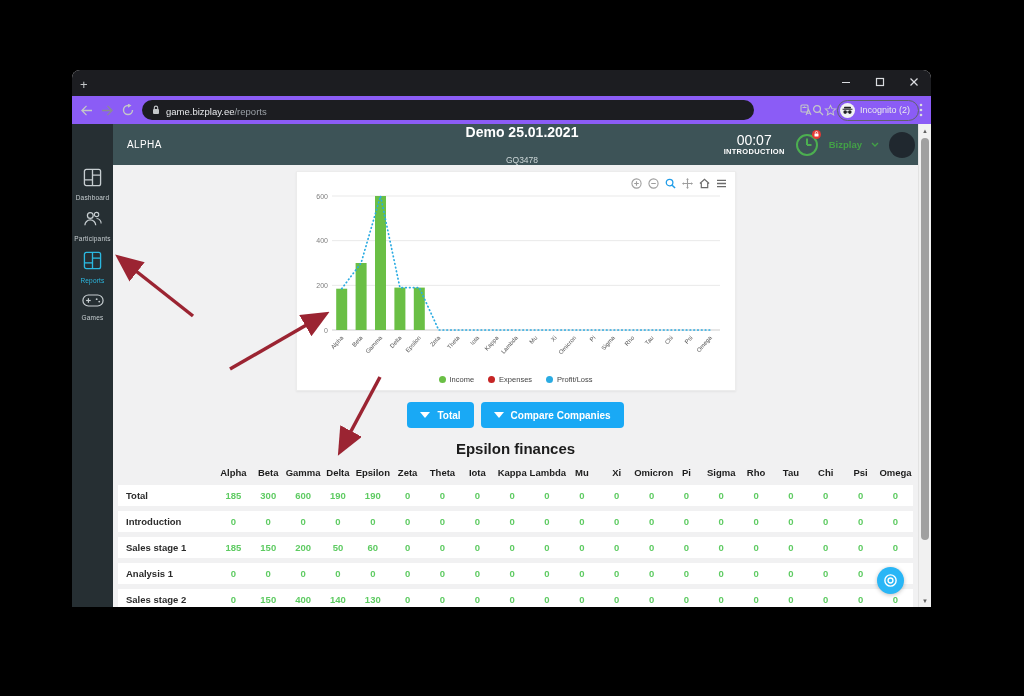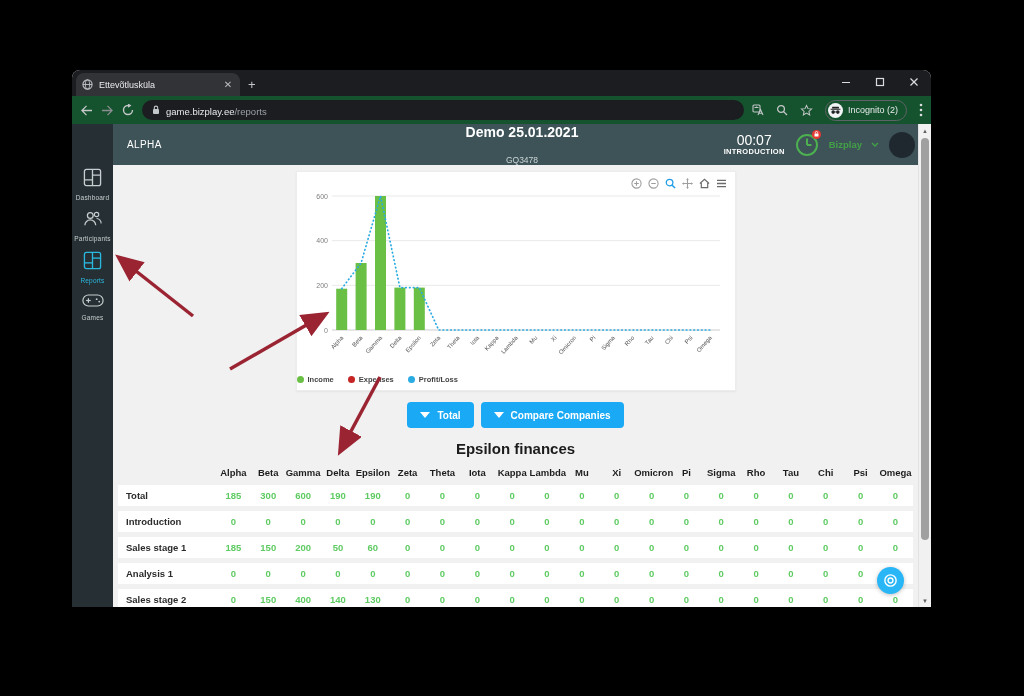--- a/index.html
+++ b/index.html
@@ -10,26 +10,26 @@
   .window { position:absolute; left:72px; top:70px; width:859px; height:537px; border-radius:8px 8px 0 0; overflow:hidden; background:#f1f1f2; }
 
   .tabstrip { position:relative; height:26px; background:#1c1d21; display:flex; align-items:flex-end; }
   .tab { position:relative; margin-left:4px; width:164px; height:23px; background:#323337; border-radius:8px 8px 0 0; display:flex; align-items:center; padding:0 6px; gap:6px; }
   .tab-title { color:#e8eaed; font-size:9px; flex:1; white-space:nowrap; overflow:hidden; }
   .tab-close { color:#b9bcc0; font-size:10px; width:12px; text-align:center; cursor:default; }
   .newtab { color:#c4c7c9; font-size:13px; margin:0 0 4px 8px; }
   .win-controls { position:absolute; right:6px; top:0; height:26px; display:flex; align-items:center; gap:24px; padding-right:6px; }
   .win-controls span { color:#dadce0; font-size:10px; line-height:1; }
 
-  .toolbar { height:28px; background:#14532d; display:flex; align-items:center; padding:0 8px; gap:8px; }
+  .toolbar { height:28px; background:#8b5cf6; display:flex; align-items:center; padding:0 8px; gap:8px; }
   .navbtn { color:#c4c7c9; display:flex; align-items:center; }
   .urlbar { flex:1; max-width:612px; height:20px; background:#1c1d21; border-radius:10px; display:flex; align-items:center; padding:0 10px; gap:6px; }
   .url-host { color:#e8eaed; font-size:9.5px; }
   .url-path { color:#9aa0a6; font-size:9.5px; }
-  .tool-icons { display:flex; align-items:center; gap:12px; margin-left:auto; }
+  .tool-icons { display:flex; align-items:center; margin-left:auto; }
   .incog-badge { display:flex; align-items:center; gap:5px; border:1px solid #5f6368; border-radius:11px; padding:2px 8px 2px 2px; }
   .incog-badge .txt { color:#e8eaed; font-size:9px; }
   .incog-circle { width:15px; height:15px; border-radius:50%; background:#f1f3f4; display:flex; align-items:center; justify-content:center; }
 
   
   .app { position:absolute; top:54px; left:0; right:0; bottom:0; background:#f1f1f2; }
 
   .sidebar { position:absolute; left:0; top:0; bottom:0; width:41px; background:#262f33; padding-top:44px; display:flex; flex-direction:column; align-items:center; gap:9px; z-index:2; }
   .side-item { width:100%; display:flex; flex-direction:column; align-items:center; gap:3px; color:#c7ced1; cursor:pointer; }
   .side-item .lbl { font-size:6.5px; letter-spacing:.2px; }
@@ -50,21 +50,21 @@
   .avatar { width:26px; height:26px; border-radius:50%; background:#20282f; }
 
   .content { position:absolute; left:41px; right:13px; top:41px; bottom:0; background:#f1f1f2; overflow:hidden; }
 
   
   .chart-card { width:440px; margin:6px auto 0; background:#fff; border:1px solid #ececec; box-shadow:0 1px 2px rgba(0,0,0,.06); position:relative; padding:4px 0 6px; }
   .modebar { position:absolute; top:6px; right:8px; display:flex; align-items:center; gap:6px; z-index:2; }
   .modebar .mb { color:#9e9e9e; display:flex; }
   .modebar .mb.on { color:#1f9ce8; }
   .chart-svg { display:block; margin:8px auto 0; }
-  .legend { display:flex; justify-content:flex-start; align-items:center; gap:14px; margin-top:1px;font-weight:bold; }
+  .legend { display:flex; justify-content:center; align-items:center; gap:14px; margin-top:1px; }
   .legend .item { display:flex; align-items:center; gap:4px; font-size:7.5px; color:#444; }
   .legend .dot { width:7px; height:7px; border-radius:50%; }
 
   
   .btn-row { display:flex; justify-content:center; gap:7px; margin-top:11px; }
   .btn { display:inline-flex; align-items:center; gap:7px; background:#19a9f5; color:#fff; font-size:10px; font-weight:700; height:26px; padding:0 13px; border-radius:4px; border:none; cursor:pointer; }
   .caret-down { width:0; height:0; border-left:5px solid transparent; border-right:5px solid transparent; border-top:6px solid #fff; }
 
   
   .fin-title { text-align:center; font-size:15px; font-weight:700; color:#1c1c1c; margin-top:12px; }
@@ -86,31 +86,20 @@
 
   
   .arrows-overlay { position:absolute; left:0; top:0; width:1024px; height:696px; pointer-events:none; z-index:50; }
 </style>
 </head>
 <body>
 
 <div class="window">
 
   <div class="tabstrip">
-    <div class="tab">
-      <span style="display:flex">
-        <svg width="11" height="11" viewBox="0 0 12 12">
-            <circle cx="6" cy="6" r="5" fill="none" stroke="#bdc1c6" stroke-width="1.2"></circle>
-            <ellipse cx="6" cy="6" rx="2.3" ry="5" fill="none" stroke="#bdc1c6" stroke-width="1"></ellipse>
-            <line x1="1" y1="6" x2="11" y2="6" stroke="#bdc1c6" stroke-width="1"></line>
-          </svg>
-      </span>
-      <span class="tab-title">Ettevõtlusküla</span>
-      <span class="tab-close">✕</span>
-    </div>
     <span class="newtab">+</span>
     <div class="win-controls">
       <span><svg width="10" height="10" viewBox="0 0 10 10">
             <line x1="1" y1="5.5" x2="9" y2="5.5" stroke="#dadce0" stroke-width="1.2"></line>
           </svg></span>
       <span><svg width="10" height="10" viewBox="0 0 10 10">
             <rect x="1.5" y="1.5" width="7" height="7" fill="none" stroke="#dadce0" stroke-width="1.2"></rect>
           </svg></span>
       <span><svg width="10" height="10" viewBox="0 0 10 10">
             <line x1="1.5" y1="1.5" x2="8.5" y2="8.5" stroke="#dadce0" stroke-width="1.2"></line>

